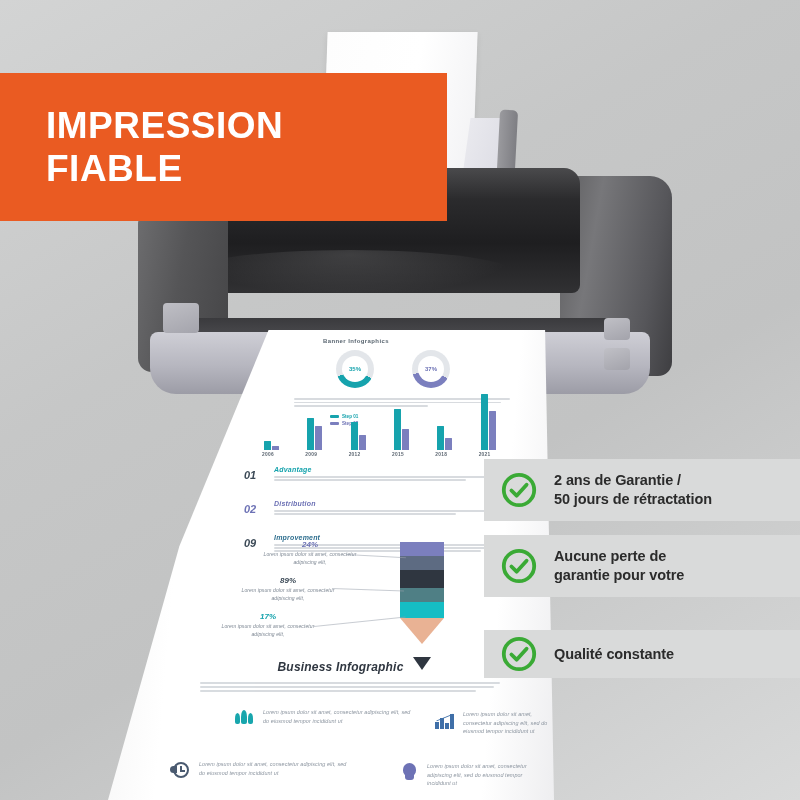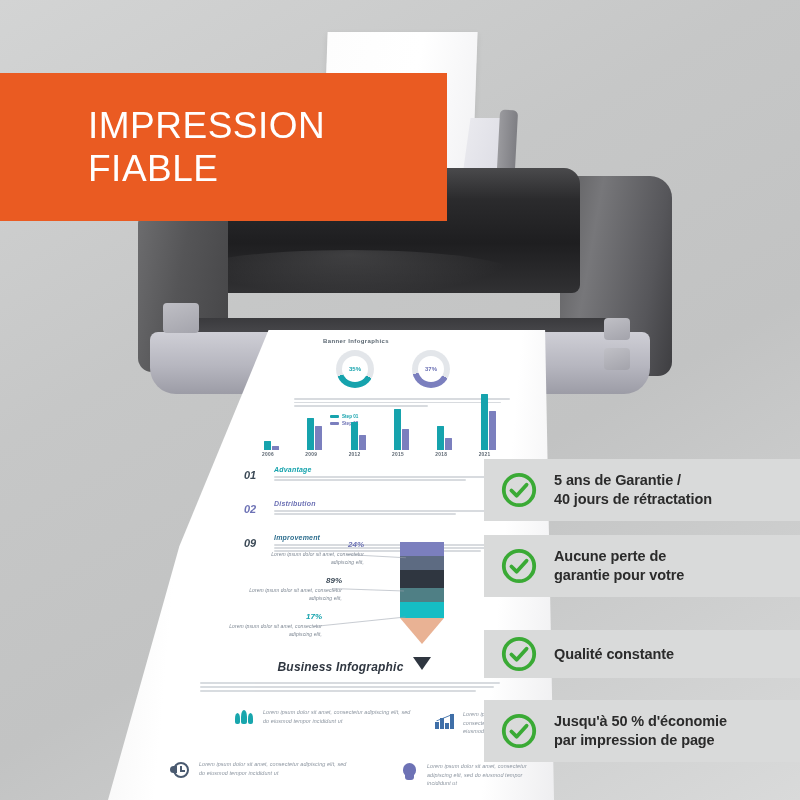--- a/index.html
+++ b/index.html
@@ -155,21 +155,21 @@
   .pseg{ height:14px; }
   .ptip{
     width:0;height:0;border-left:22px solid transparent;border-right:22px solid transparent;
     border-top:26px solid #e9b294;
   }
   .ptip2{
     position:absolute; left:13px; bottom:-26px;
     width:0;height:0;border-left:9px solid transparent;border-right:9px solid transparent;
     border-top:13px solid #2f3640;
   }
-  .fitem{ position:absolute; width:108px; text-align:right; }
+  .fitem{ position:absolute; width:108px; text-align:center; }
   .fpct{ font-size:8px; font-weight:bold; font-style:italic; filter:blur(.3px); margin-bottom:2px; }
   .ftext{
     font-size:5px; color:#7b8591; font-style:italic; line-height:1.55;
     filter:blur(.3px); letter-spacing:.1px;
   }
   .fline{
     position:absolute; height:.8px; background:#9aa3ad; opacity:.55; transform-origin:left center;
   }
 
   .biz-title{
@@ -209,23 +209,22 @@
   }
 
   
   .banner{
     position:absolute; left:0; top:73px; width:447px; height:148px;
     background:#ea5b22;
     display:flex; flex-direction:column; justify-content:center;
     padding-left:46px;
   }
   .banner h1{
-    color:#fff; font-size:37px; font-weight:normal; line-height:1.17;
+    color:#fff; font-size:37px; font-weight:bold; line-height:1.17;
     letter-spacing:.5px;
-    margin-left:42px;
   }
 
   
   .feature{
     position:absolute; left:484px; width:316px; height:62px;
     background:#d9dada;
     display:flex; align-items:center; gap:16px; padding-left:16px;
   }
   .feature.f1{ top:459px; }
   .feature.f2{ top:535px; }
@@ -438,22 +437,22 @@
       <span>FIABLE</span>
     </h1>
   </div>
 
   <div class="feature f1">
     <svg class="check" viewBox="0 0 40 40">
       <circle cx="20" cy="20" r="16" fill="none" stroke="#3aaa35" stroke-width="4"></circle>
       <path d="M12 20.5 L17.5 26 L28 14.5" fill="none" stroke="#3aaa35" stroke-width="4" stroke-linecap="round" stroke-linejoin="round"></path>
     </svg>
     <div class="ftxt">
-      <span>5 ans de Garantie /</span><br>
-      <span>40 jours de rétractation</span>
+      <span>2 ans de Garantie /</span><br>
+      <span>50 jours de rétractation</span>
     </div>
   </div>
 
   <div class="feature f3">
     <svg class="check" viewBox="0 0 40 40">
       <circle cx="20" cy="20" r="16" fill="none" stroke="#3aaa35" stroke-width="4"></circle>
       <path d="M12 20.5 L17.5 26 L28 14.5" fill="none" stroke="#3aaa35" stroke-width="4" stroke-linecap="round" stroke-linejoin="round"></path>
     </svg>
     <div class="ftxt">
       <span>Qualité constante</span>
@@ -464,24 +463,14 @@
     <svg class="check" viewBox="0 0 40 40">
       <circle cx="20" cy="20" r="16" fill="none" stroke="#3aaa35" stroke-width="4"></circle>
       <path d="M12 20.5 L17.5 26 L28 14.5" fill="none" stroke="#3aaa35" stroke-width="4" stroke-linecap="round" stroke-linejoin="round"></path>
     </svg>
     <div class="ftxt">
       <span>Aucune perte de</span><br>
       <span>garantie pour votre</span>
     </div>
   </div>
 
-  <div class="feature f4">
-    <svg class="check" viewBox="0 0 40 40">
-      <circle cx="20" cy="20" r="16" fill="none" stroke="#3aaa35" stroke-width="4"></circle>
-      <path d="M12 20.5 L17.5 26 L28 14.5" fill="none" stroke="#3aaa35" stroke-width="4" stroke-linecap="round" stroke-linejoin="round"></path>
-    </svg>
-    <div class="ftxt">
-      <span>Jusqu'à 50 % d'économie</span><br>
-      <span>par impression de page</span>
-    </div>
-  </div>
 
 </div>
 
 </body></html>

